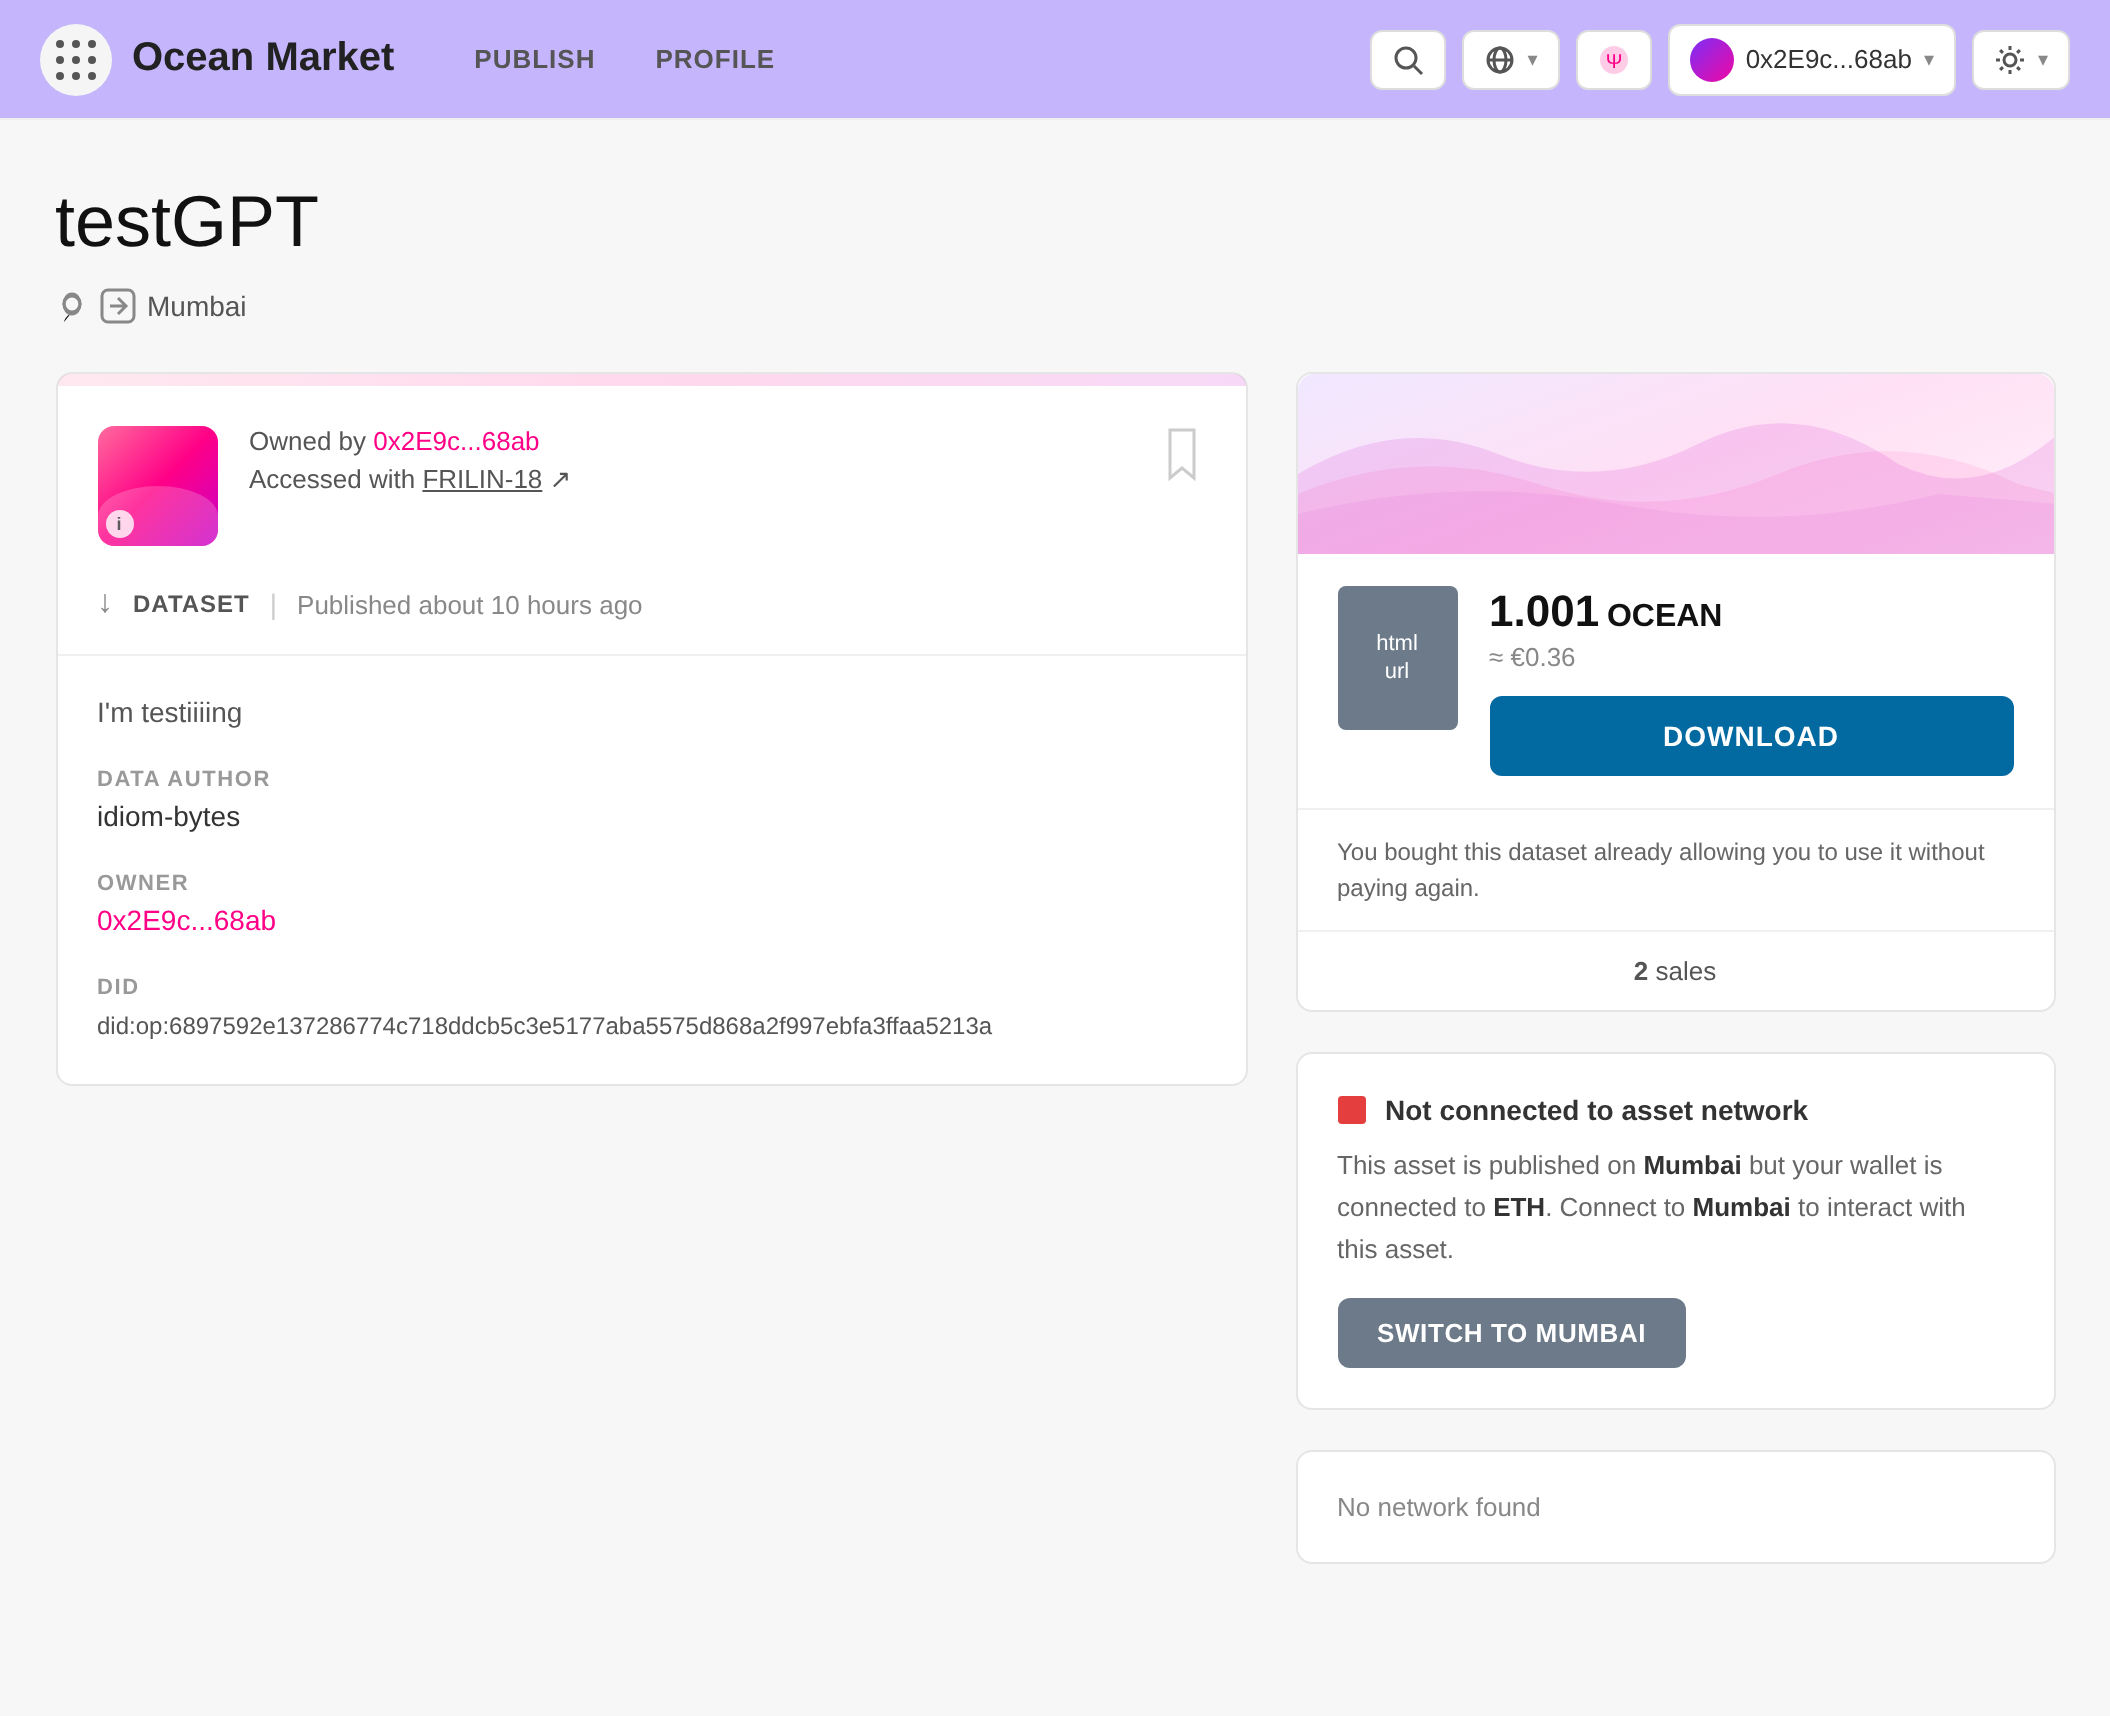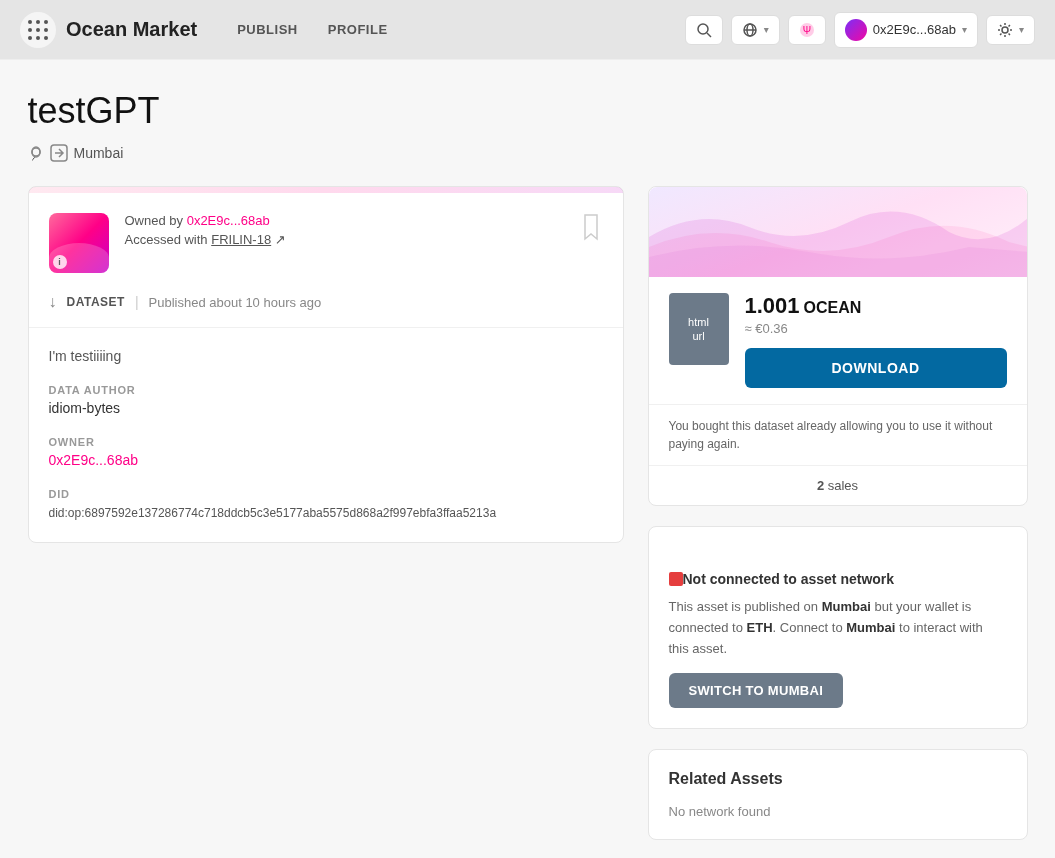--- a/index.html
+++ b/index.html
@@ -1,20 +1,20 @@
 <!DOCTYPE html>
 <html><head>
   <meta charset="utf-8">
   <style>
     * { box-sizing: border-box; margin: 0; padding: 0; }
     body { font-family: -apple-system, BlinkMacSystemFont, 'Segoe UI', sans-serif; background: #f7f7f7; color: #333; font-size: 14px; }
 
     
     .navbar {
-      display: flex; align-items: center; background: #e5e5e5;
+      display: flex; align-items: center; background: #c4b5fd;
       padding: 0 20px; height: 60px; border-bottom: 1px solid #eee;
       position: sticky; top: 0; z-index: 100;
     }
     .nav-logo { display: flex; align-items: center; gap: 10px; text-decoration: none; color: #333; }
     .nav-logo-icon { width: 36px; height: 36px; }
     .nav-logo-text { font-size: 20px; font-weight: 600; color: #222; }
     .nav-links { display: flex; gap: 30px; margin-left: 40px; }
     .nav-link { text-decoration: none; color: #555; font-size: 13px; font-weight: 600; letter-spacing: 0.5px; }
     .nav-actions { margin-left: auto; display: flex; align-items: center; gap: 8px; }
     .nav-btn {
@@ -133,21 +133,21 @@
     }
     .bought-notice { padding: 12px 20px; font-size: 12px; color: #666; line-height: 1.5; border-top: 1px solid #f0f0f0; }
     .sales-bar { padding: 12px 20px; border-top: 1px solid #f0f0f0; text-align: center; font-size: 13px; color: #555; }
     .sales-bar strong { font-weight: 700; }
 
     
     .network-warning {
       background: #fff; border-radius: 8px; border: 1px solid #e5e5e5;
       padding: 20px; margin-bottom: 20px;
     }
-    .warning-header { display: flex; align-items: center; margin-bottom: 10px; margin-top: 24px; }
+    .warning-header { display: flex; align-items: center; gap: 10px; margin-bottom: 10px; }
     .warning-dot { width: 14px; height: 14px; background: #e53e3e; border-radius: 2px; flex-shrink: 0; }
     .warning-title { font-size: 14px; font-weight: 700; color: #333; }
     .warning-text { font-size: 13px; color: #666; line-height: 1.6; margin-bottom: 14px; }
     .warning-text strong { font-weight: 600; color: #333; }
     .switch-btn {
       padding: 10px 20px; background: #6c7a89; border: none;
       border-radius: 6px; color: #ffffff; font-size: 13px; font-weight: 600;
       cursor: pointer; letter-spacing: 0.3px;
     }
 
@@ -329,18 +329,17 @@
           <div class="warning-dot"></div>
           <span class="warning-title">Not connected to asset network</span>
         </div>
         <p class="warning-text">
           <span>This asset is published on </span><strong>Mumbai</strong><span> but your wallet is connected to </span><strong>ETH</strong><span>. Connect to </span><strong>Mumbai</strong><span> to interact with this asset.</span>
         </p>
         <button class="switch-btn">SWITCH TO MUMBAI</button>
       </div>
 
       <div class="related-section">
-        <h3 class="related-title">Related Assets</h3>
         <div class="no-results">No network found</div>
       </div>
     </div>
   </div>
 </div>
 
 </body></html>

